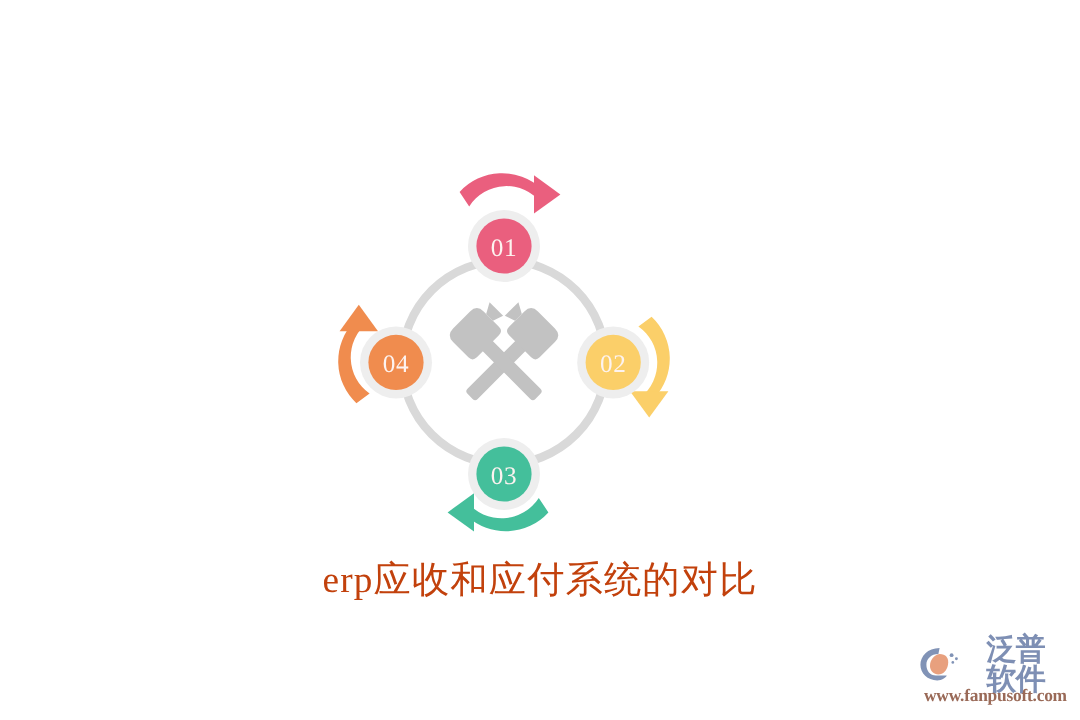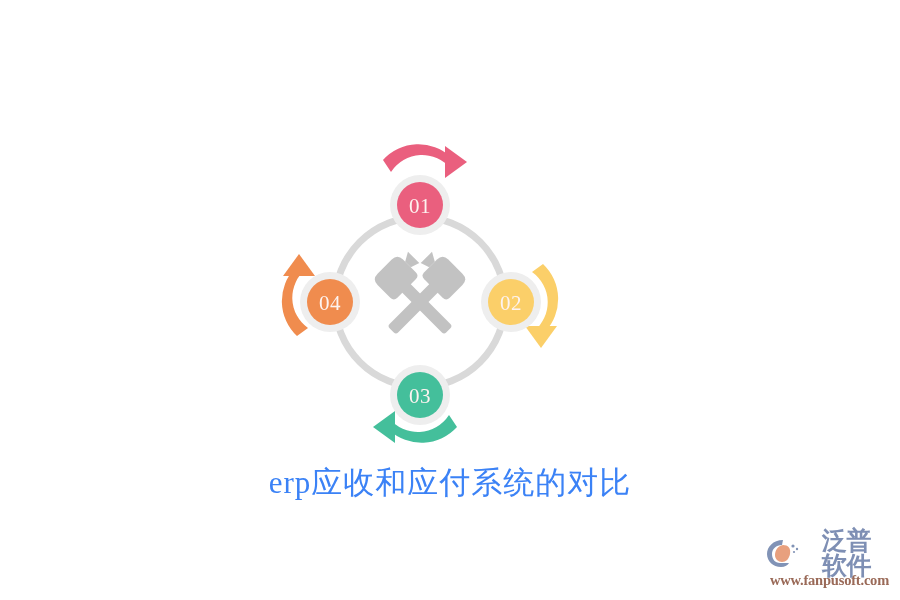--- a/index.html
+++ b/index.html
@@ -46,21 +46,21 @@
 
   
   #page-title {
     position: absolute;
     left: 0;
     top: 462px;
     width: 900px;
     text-align: center;
     font-family: "Liberation Serif", serif;
     font-size: 31px;
-    color: #3b82f6;
+    color: #c2410c;
     letter-spacing: 1px;
     white-space: nowrap;
   }
 
   
   #watermark-logo {
     position: absolute;
     left: 766px;
     top: 535px;
     width: 128px;

